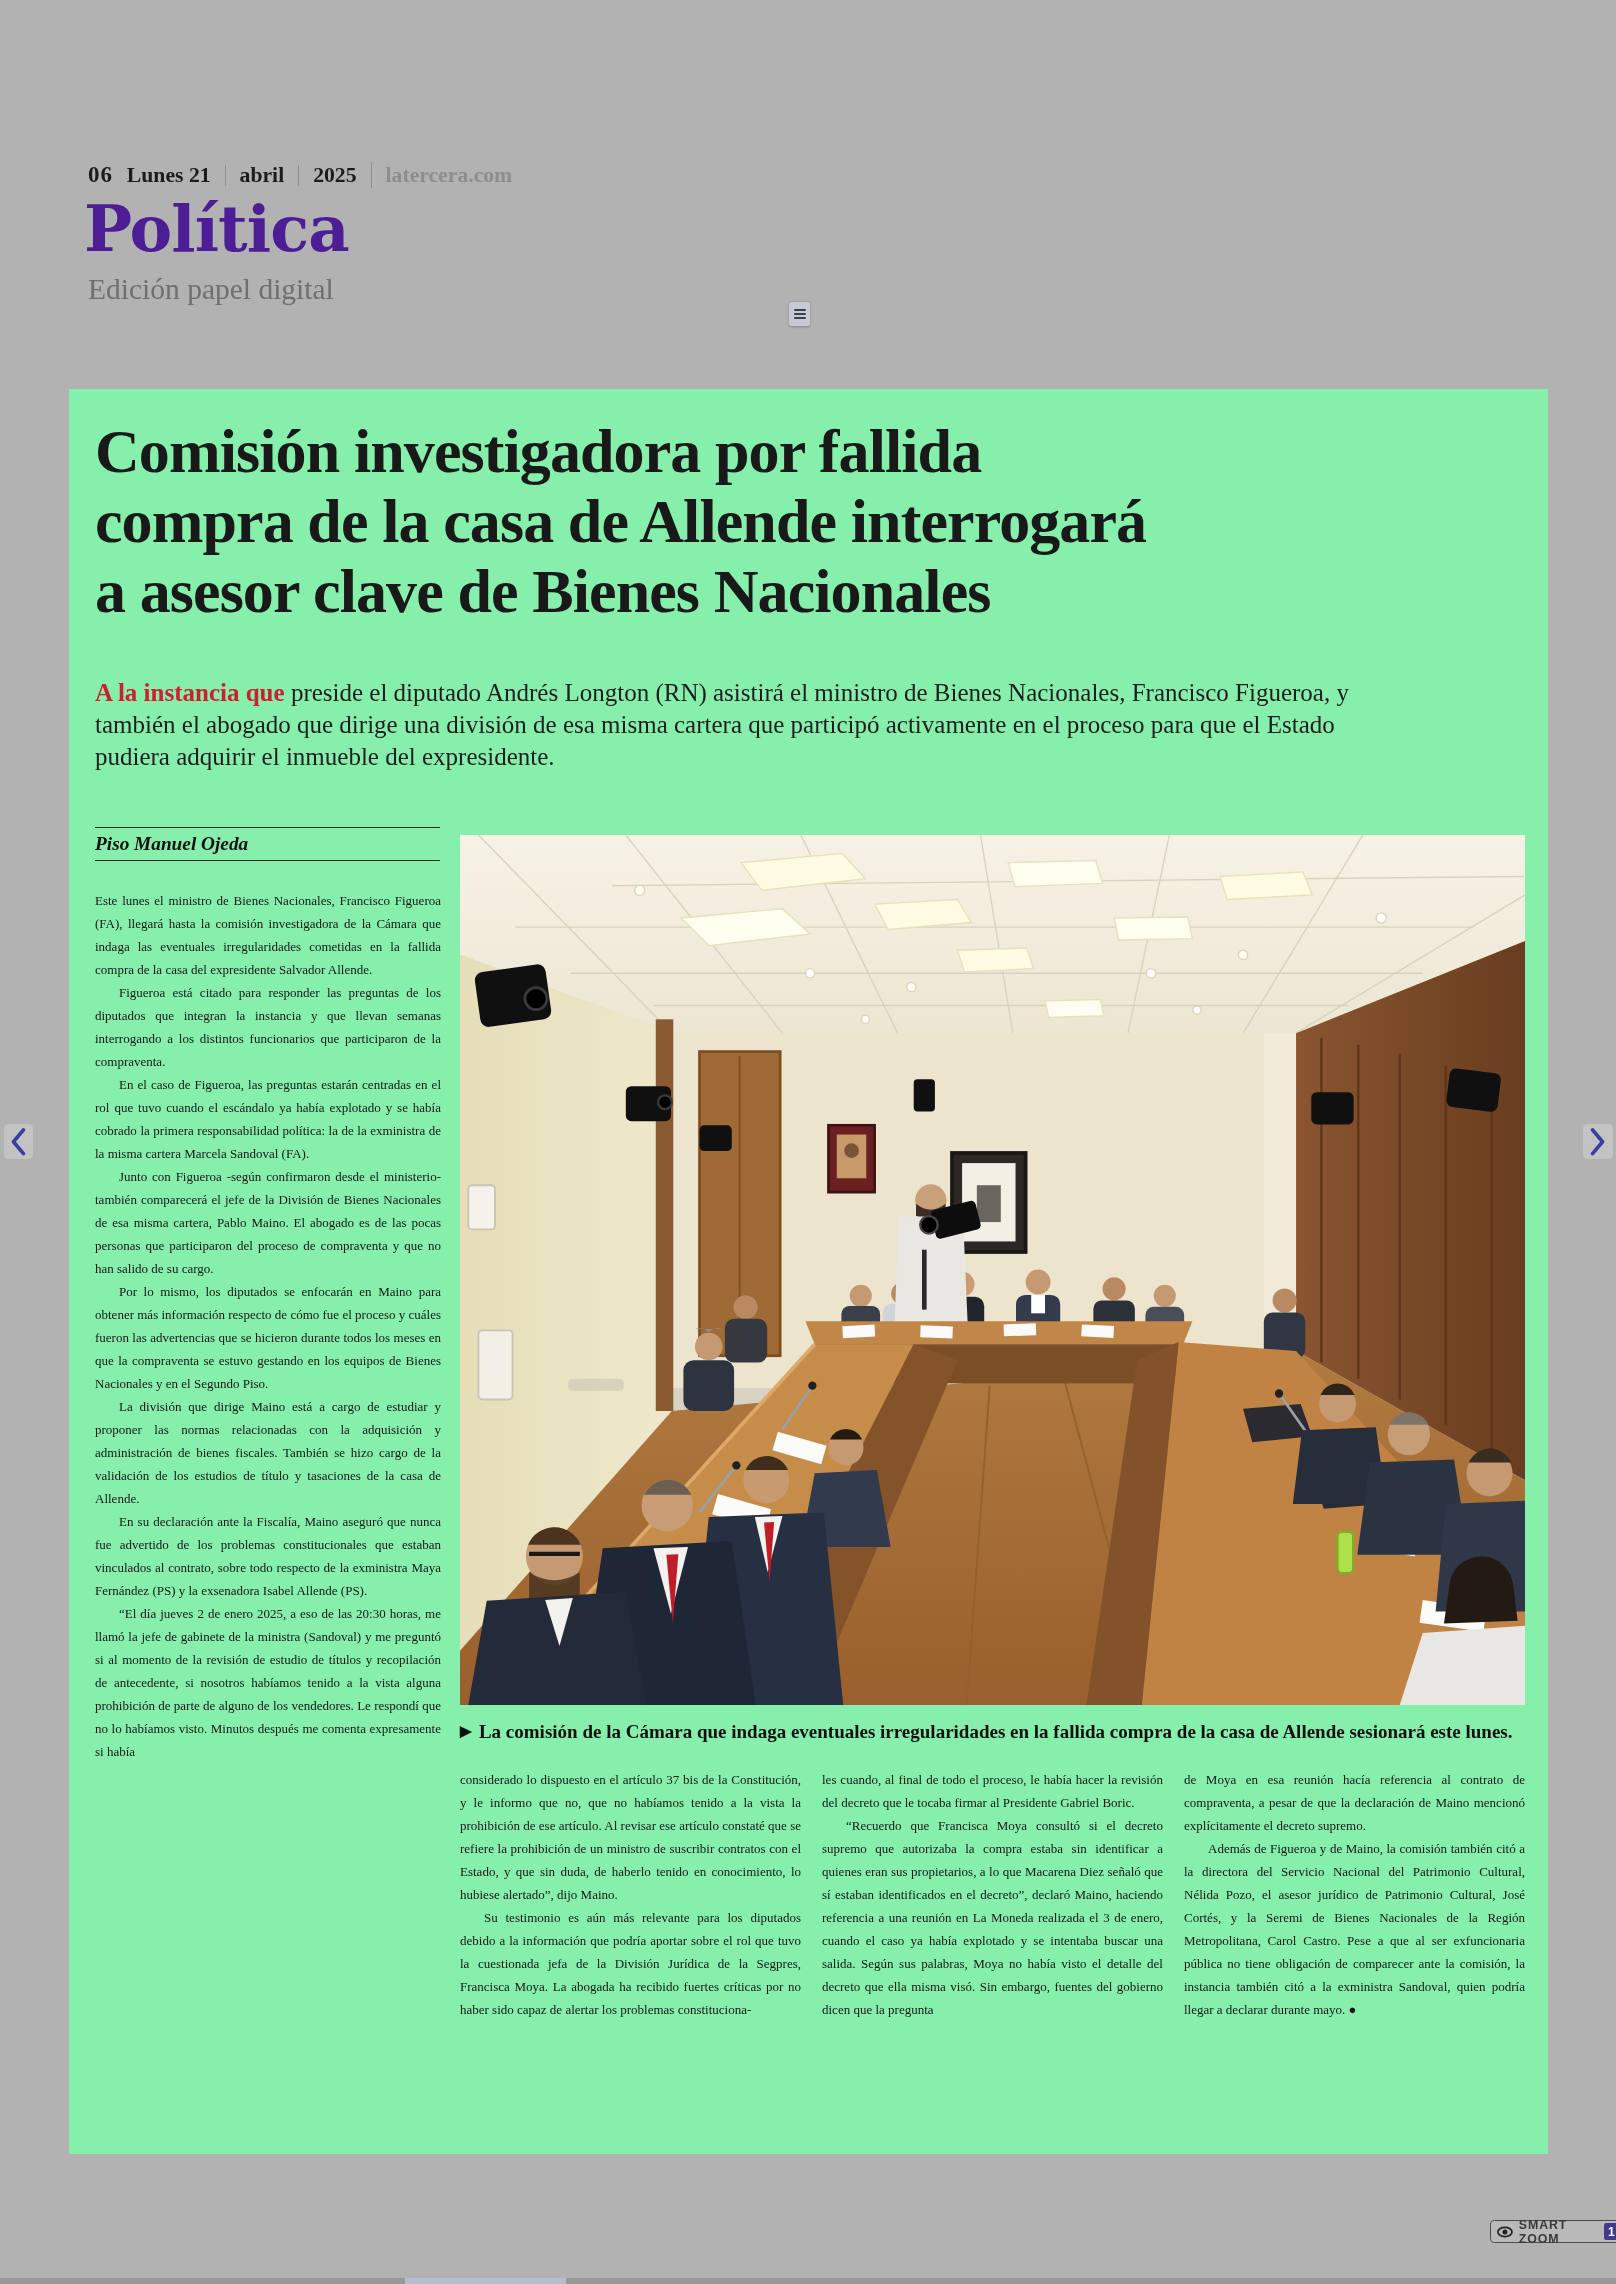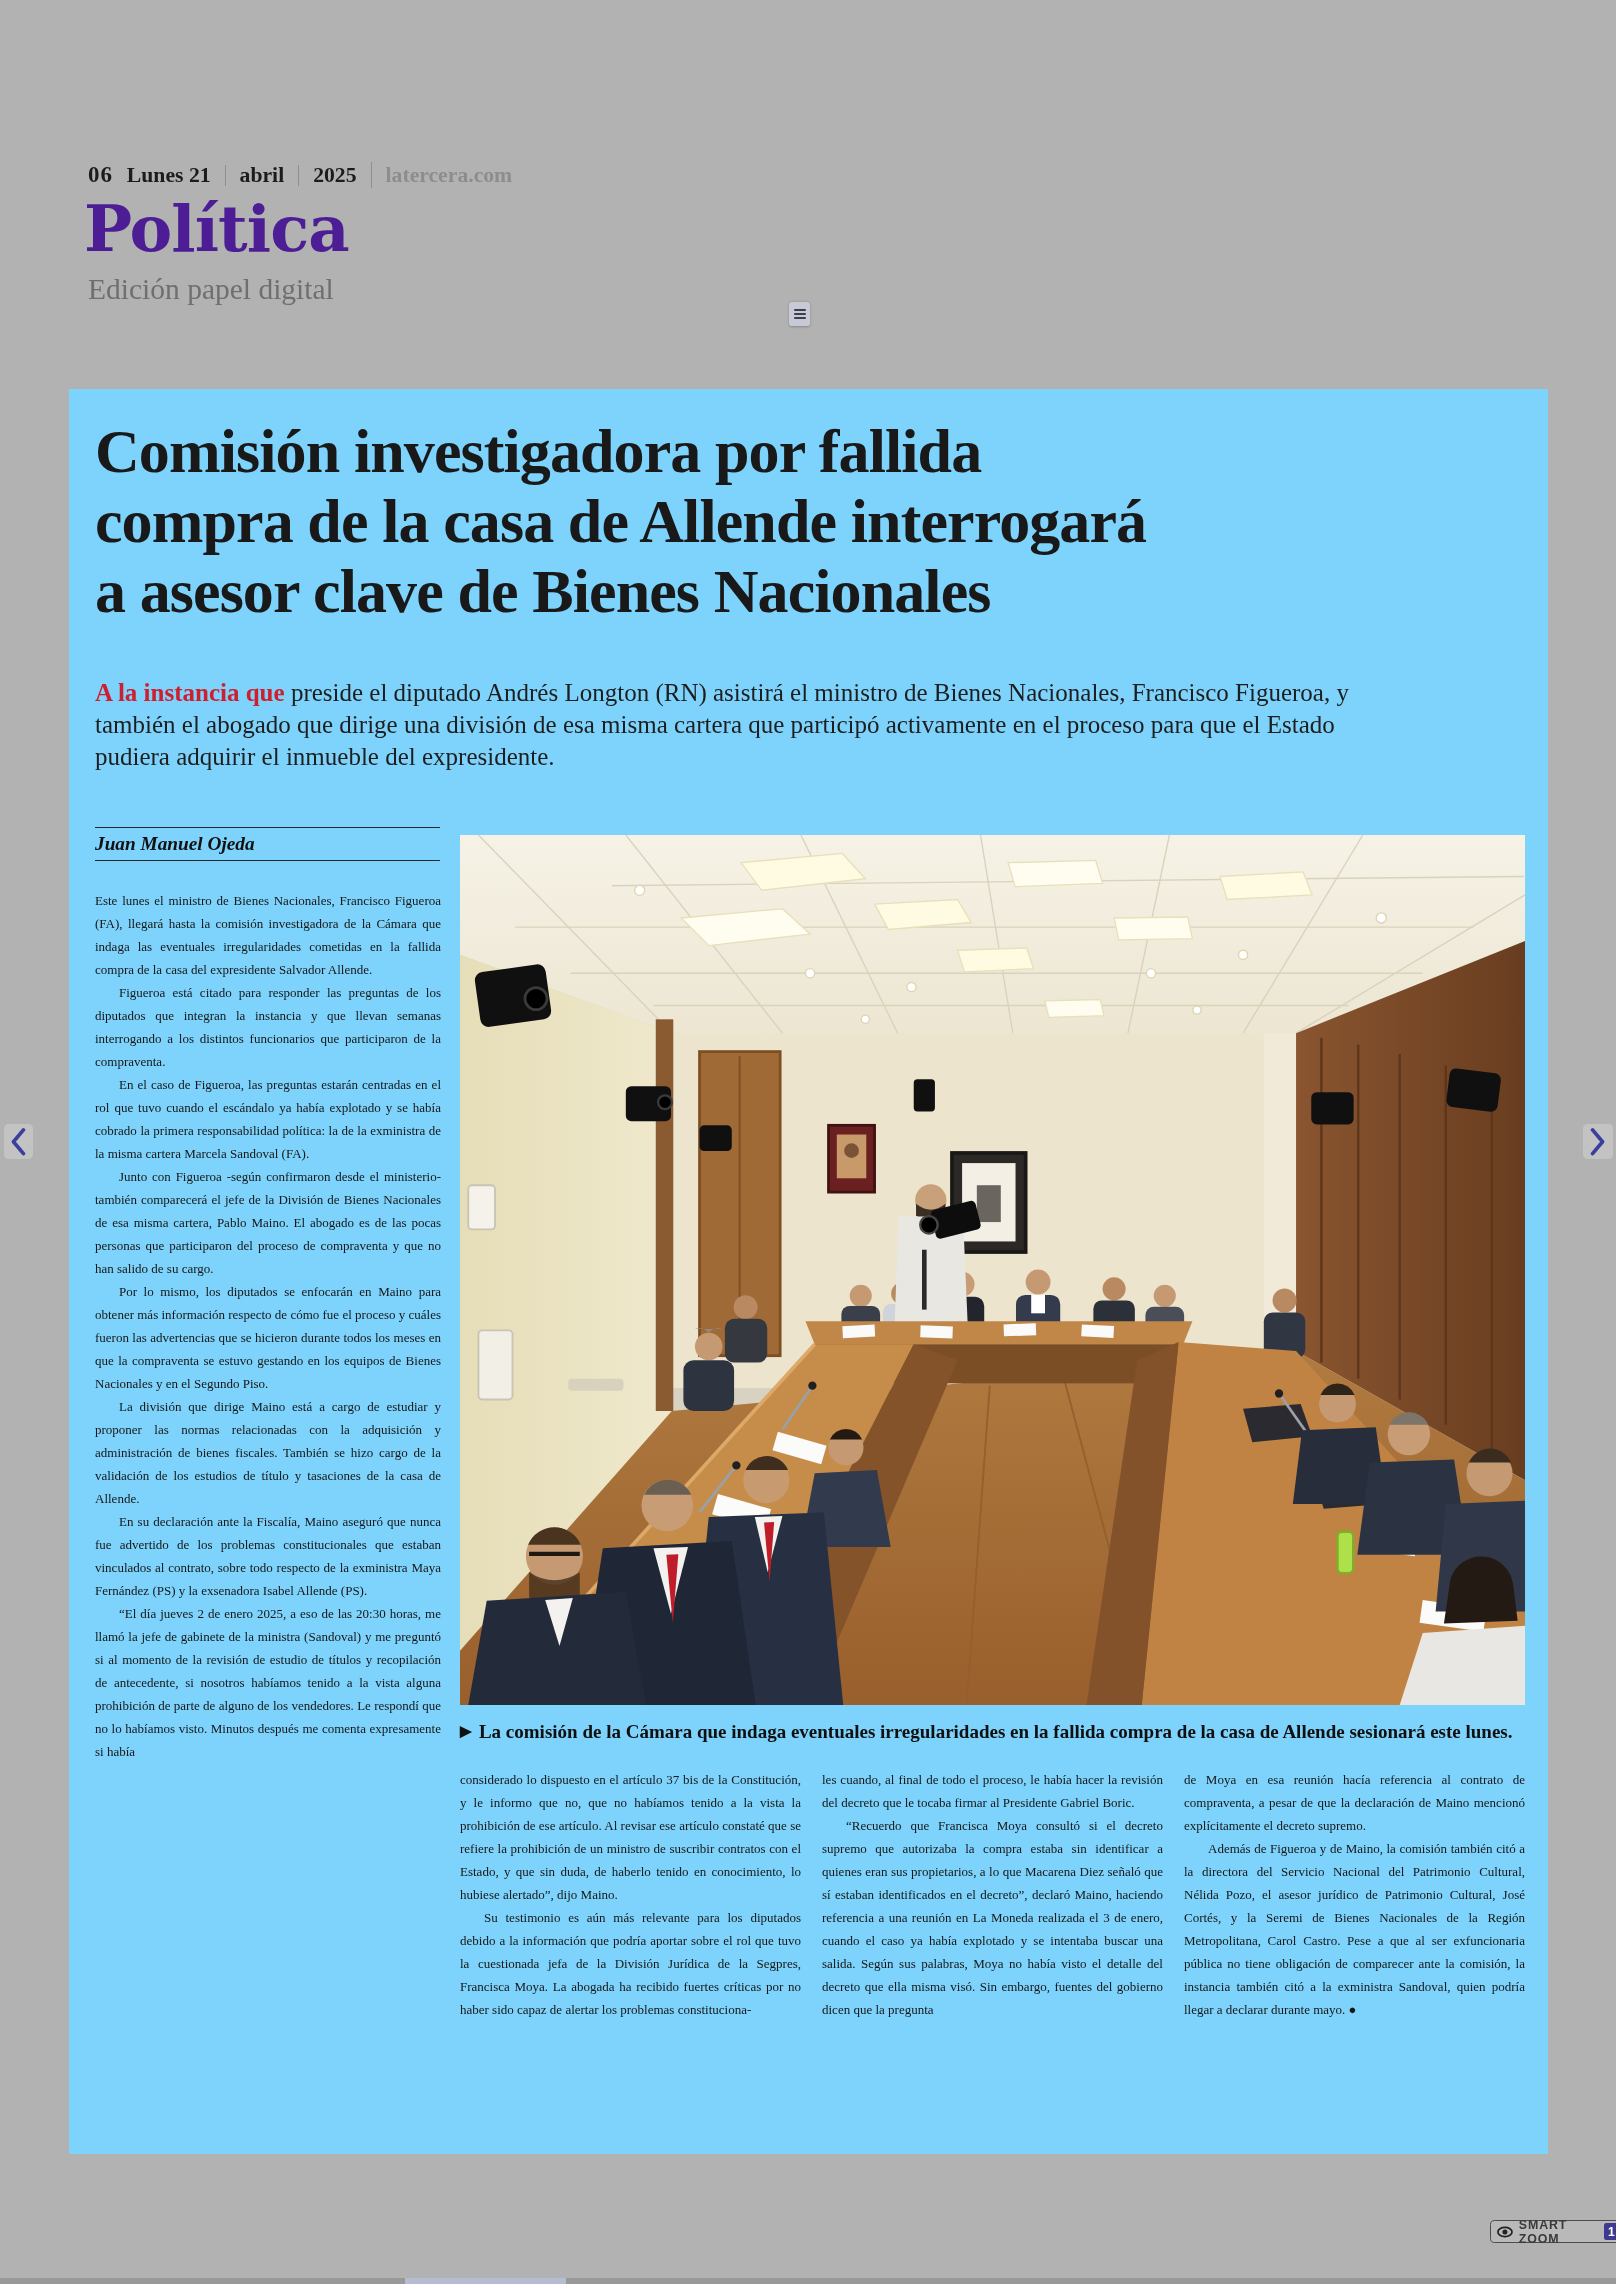--- a/index.html
+++ b/index.html
@@ -20,21 +20,21 @@
                    font-family:"DejaVu Serif", serif; letter-spacing:-0.9px; }
   .section-sub { left:88px; top:273px; font-size:29.5px; color:#6f6f6f; }
 
   
   .tool-btn { left:789px; top:302px; width:21px; height:24px; background:#c7cad5; border-radius:2.8px;
               box-shadow:0 0.9px 2.3px rgba(0,0,0,.25); display:flex; flex-direction:column;
               justify-content:center; align-items:center; gap:2.3px; }
   .tool-btn i { display:block; width:12px; height:1.8px; background:#3c3f52; border-radius:0.9px; }
 
   
-  .card { left:69px; top:389px; width:1479px; height:1765px; background:#7dd3fc;padding-left:33px; }
+  .card { left:69px; top:389px; width:1479px; height:1765px; background:#86efac;padding-left:33px; }
 
   .headline { left:26px; top:27px; width:1433px; color:#191919; }
   .headline div { font-size:62px; font-weight:700; line-height:70px; letter-spacing:-0.9px; }
 
   .lead { left:26px; top:288px; width:1304px; font-size:25px; line-height:32px; color:#1e1e1e;font-family:Liberation Serif, serif; }
   .lead .hl { color:#cf1f2e; font-weight:700; }
 
   .byline-block { left:26px; top:438px; width:345px; }
   .rule { border-top:1.4px solid #262626; }
   .byline-name { font-size:19.3px; font-weight:700; font-style:italic; color:#111; padding:4.6px 0 5.5px 0; }
@@ -96,21 +96,21 @@
   <h1 class="abs headline">
     <div>Comisión investigadora por fallida</div>
     <div>compra de la casa de Allende interrogará</div>
     <div>a asesor clave de Bienes Nacionales</div>
   </h1>
 
   <p class="abs lead"><span class="hl">A la instancia que</span><span> preside el diputado Andrés Longton (RN) asistirá el ministro de Bienes Nacionales, Francisco Figueroa, y también el abogado que dirige una división de esa misma cartera que participó activamente en el proceso para que el Estado pudiera adquirir el inmueble del expresidente.</span></p>
 
   <div class="abs byline-block">
     <div class="rule"></div>
-    <div class="byline-name">Juan Manuel Ojeda</div>
+    <div class="byline-name">Piso Manuel Ojeda</div>
     <div class="rule"></div>
   </div>
 
   <div class="abs col-left body-text">
     <p>Este lunes el ministro de Bienes Nacionales, Francisco Figueroa (FA), llegará hasta la comisión investigadora de la Cámara que indaga las eventuales irregularidades cometidas en la fallida compra de la casa del expresidente Salvador Allende.</p>
     <p class="ind">Figueroa está citado para responder las preguntas de los diputados que integran la instancia y que llevan semanas interrogando a los distintos funcionarios que participaron de la compraventa.</p>
     <p class="ind">En el caso de Figueroa, las preguntas estarán centradas en el rol que tuvo cuando el escándalo ya había explotado y se había cobrado la primera responsabilidad política: la de la exministra de la misma cartera Marcela Sandoval (FA).</p>
     <p class="ind">Junto con Figueroa -según confirmaron desde el ministerio- también comparecerá el jefe de la División de Bienes Nacionales de esa misma cartera, Pablo Maino. El abogado es de las pocas personas que participaron del proceso de compraventa y que no han salido de su cargo.</p>
     <p class="ind">Por lo mismo, los diputados se enfocarán en Maino para obtener más información respecto de cómo fue el proceso y cuáles fueron las advertencias que se hicieron durante todos los meses en que la compraventa se estuvo gestando en los equipos de Bienes Nacionales y en el Segundo Piso.</p>
     <p class="ind">La división que dirige Maino está a cargo de estudiar y proponer las normas relacionadas con la adquisición y administración de bienes fiscales. También se hizo cargo de la validación de los estudios de título y tasaciones de la casa de Allende.</p>

